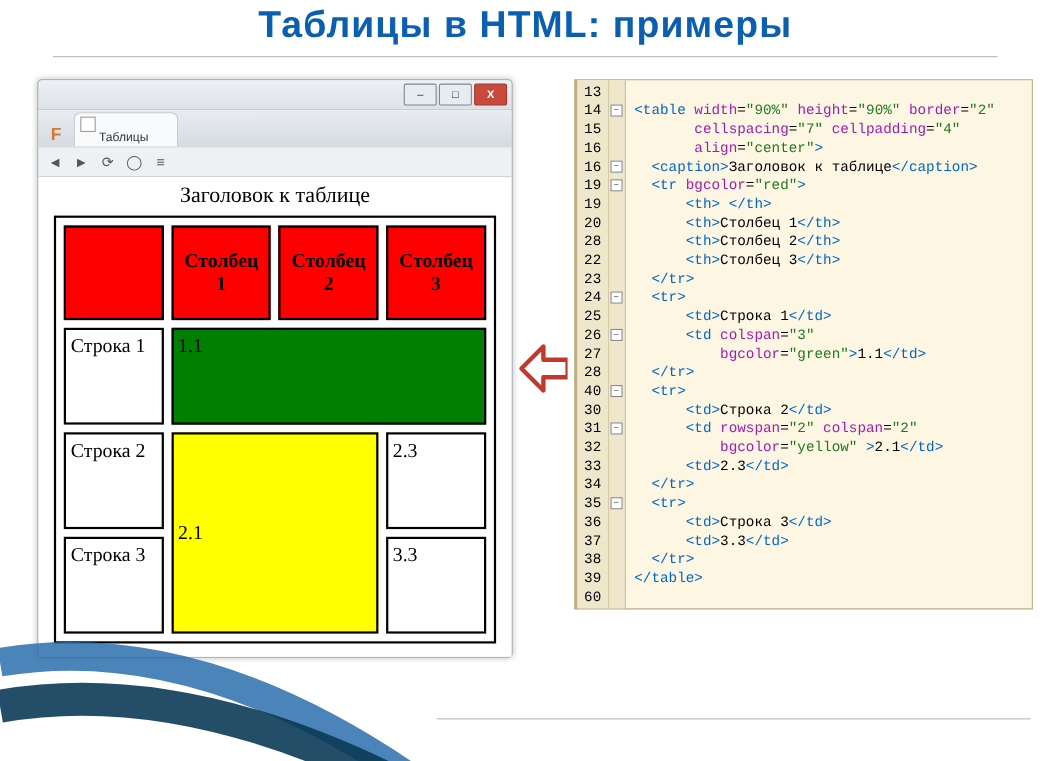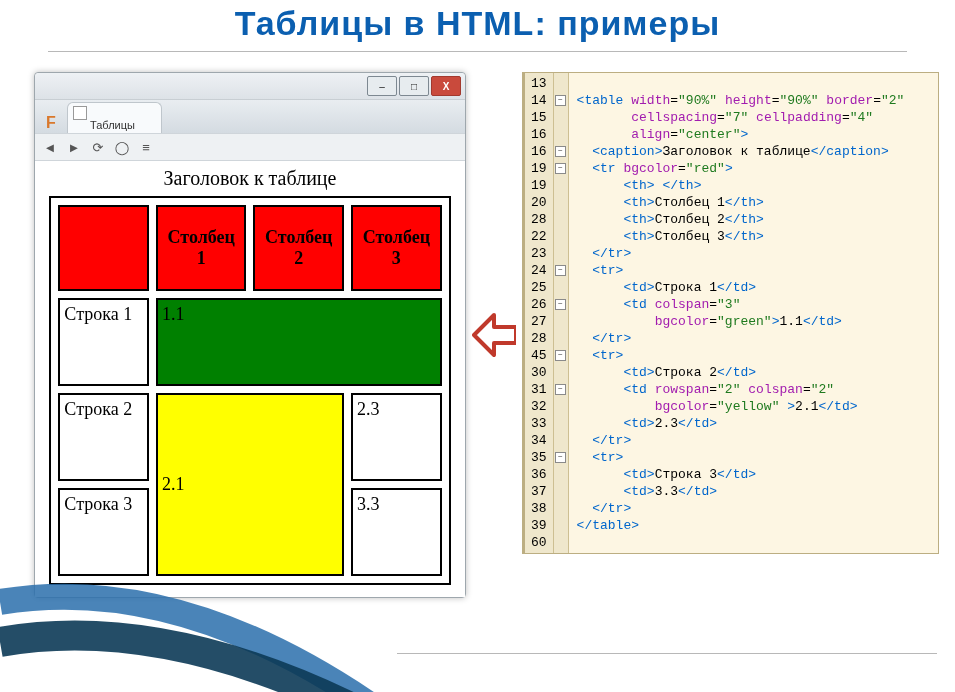--- a/index.html
+++ b/index.html
@@ -120,21 +120,21 @@
           <div>19</div>
           <div>20</div>
           <div>28</div>
           <div>22</div>
           <div>23</div>
           <div>24</div>
           <div>25</div>
           <div>26</div>
           <div>27</div>
           <div>28</div>
-          <div>45</div>
+          <div>40</div>
           <div>30</div>
           <div>31</div>
           <div>32</div>
           <div>33</div>
           <div>34</div>
           <div>35</div>
           <div>36</div>
           <div>37</div>
           <div>38</div>
           <div>39</div>

